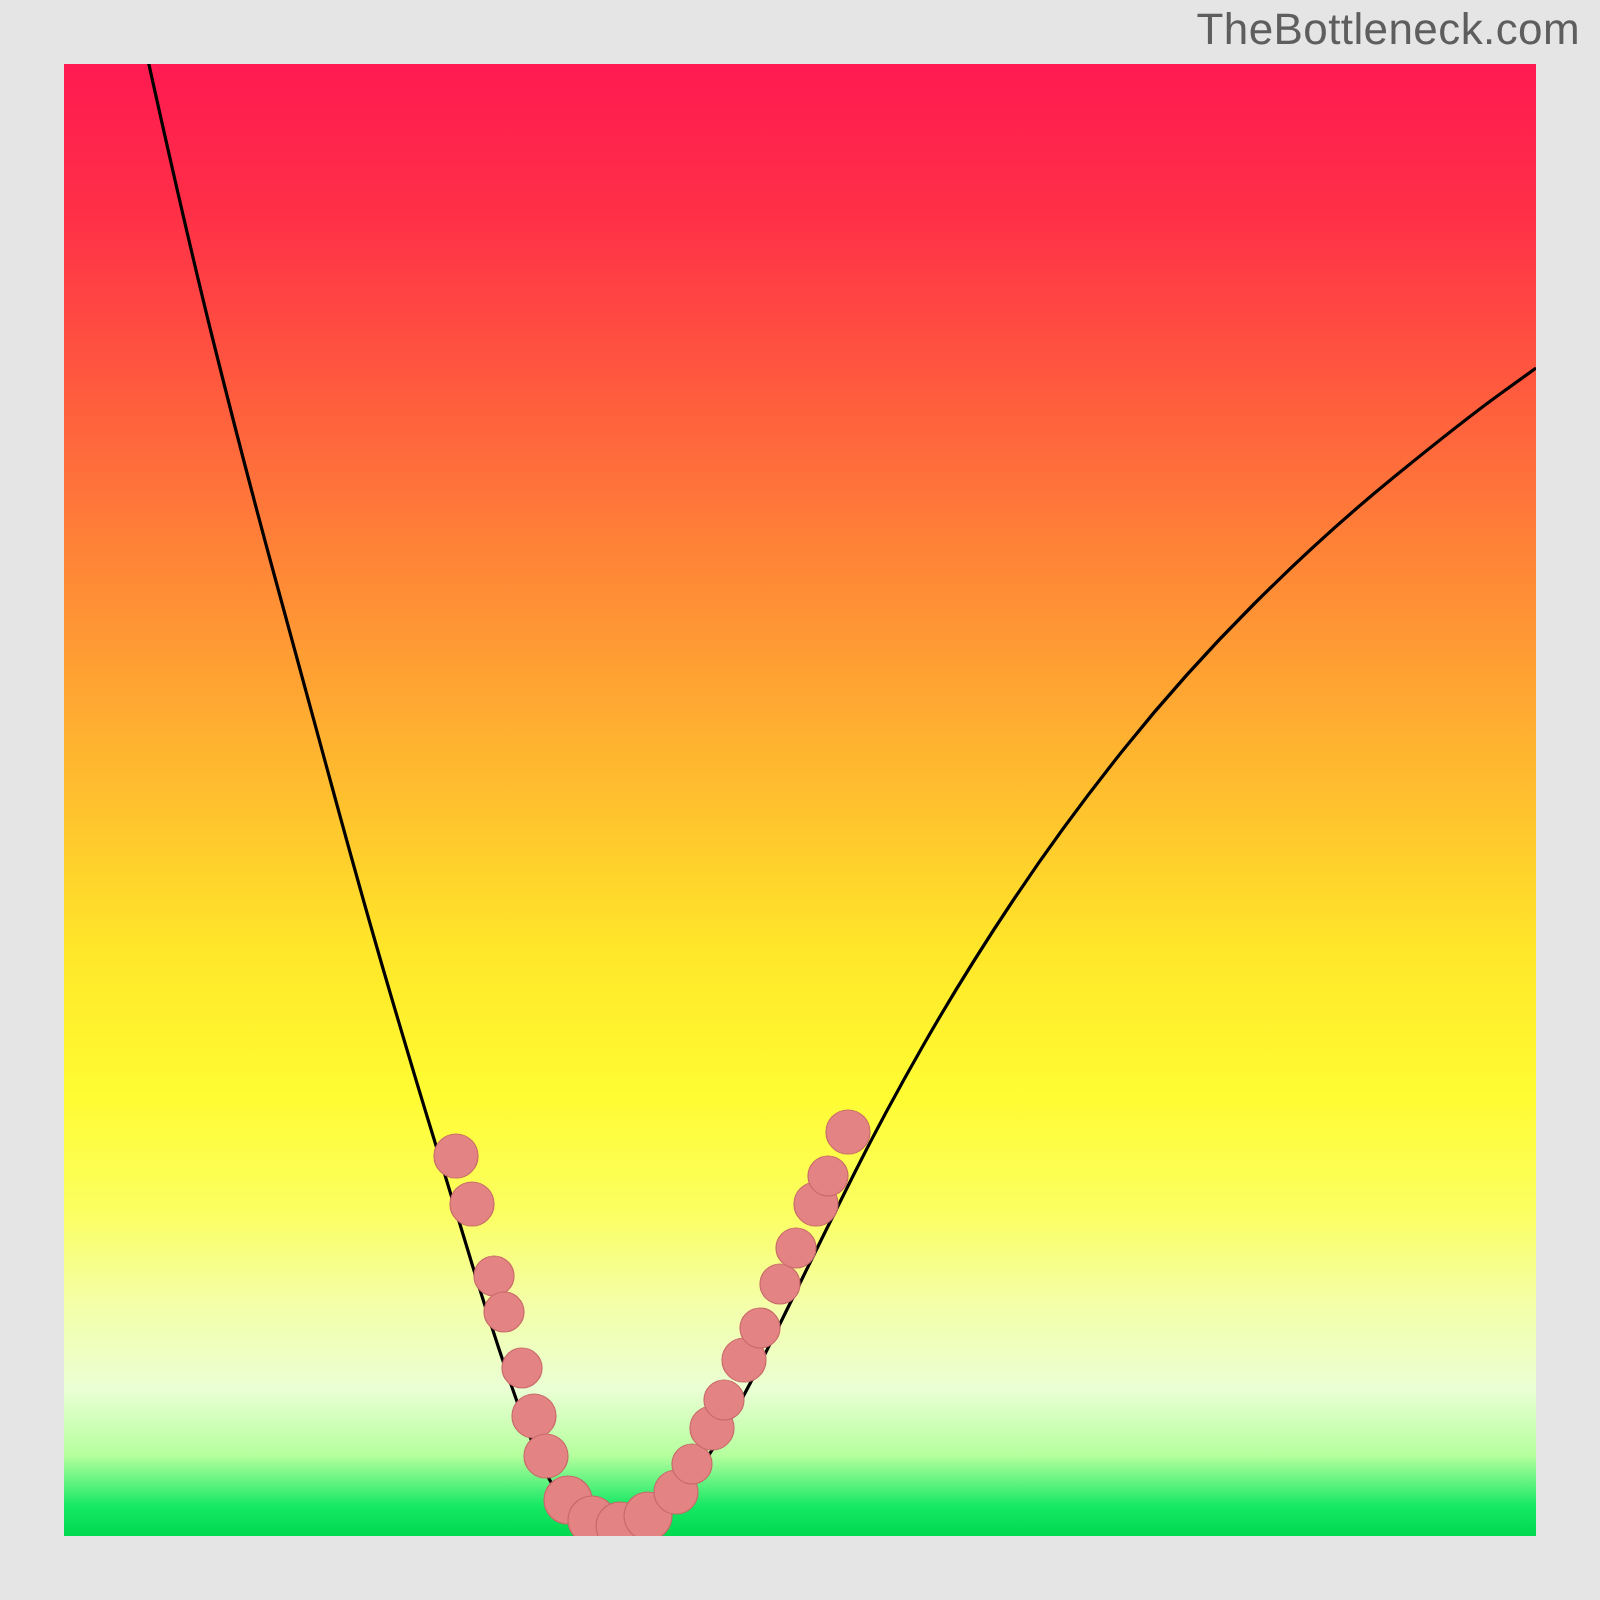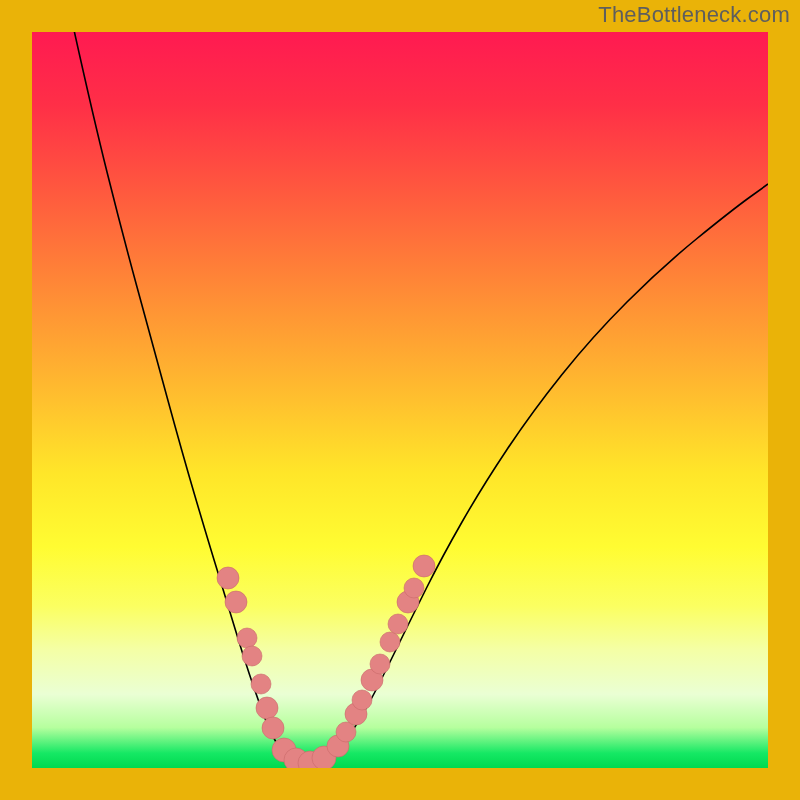--- a/index.html
+++ b/index.html
@@ -7,21 +7,21 @@
     padding: 0;
     width: 800px;
     height: 800px;
     overflow: hidden;
     font-family: Arial, Helvetica, sans-serif;
     background: #000;
   }
   .frame {
     width: 800px;
     height: 800px;
-    background: #eab308;
+    background: #e5e5e5;
     position: relative;
   }
   .watermark {
     position: absolute;
     top: 2px;
     right: 10px;
     color: #5e5e5e;
     font-size: 22px;
     font-weight: 500;
     letter-spacing: 0.2px;

